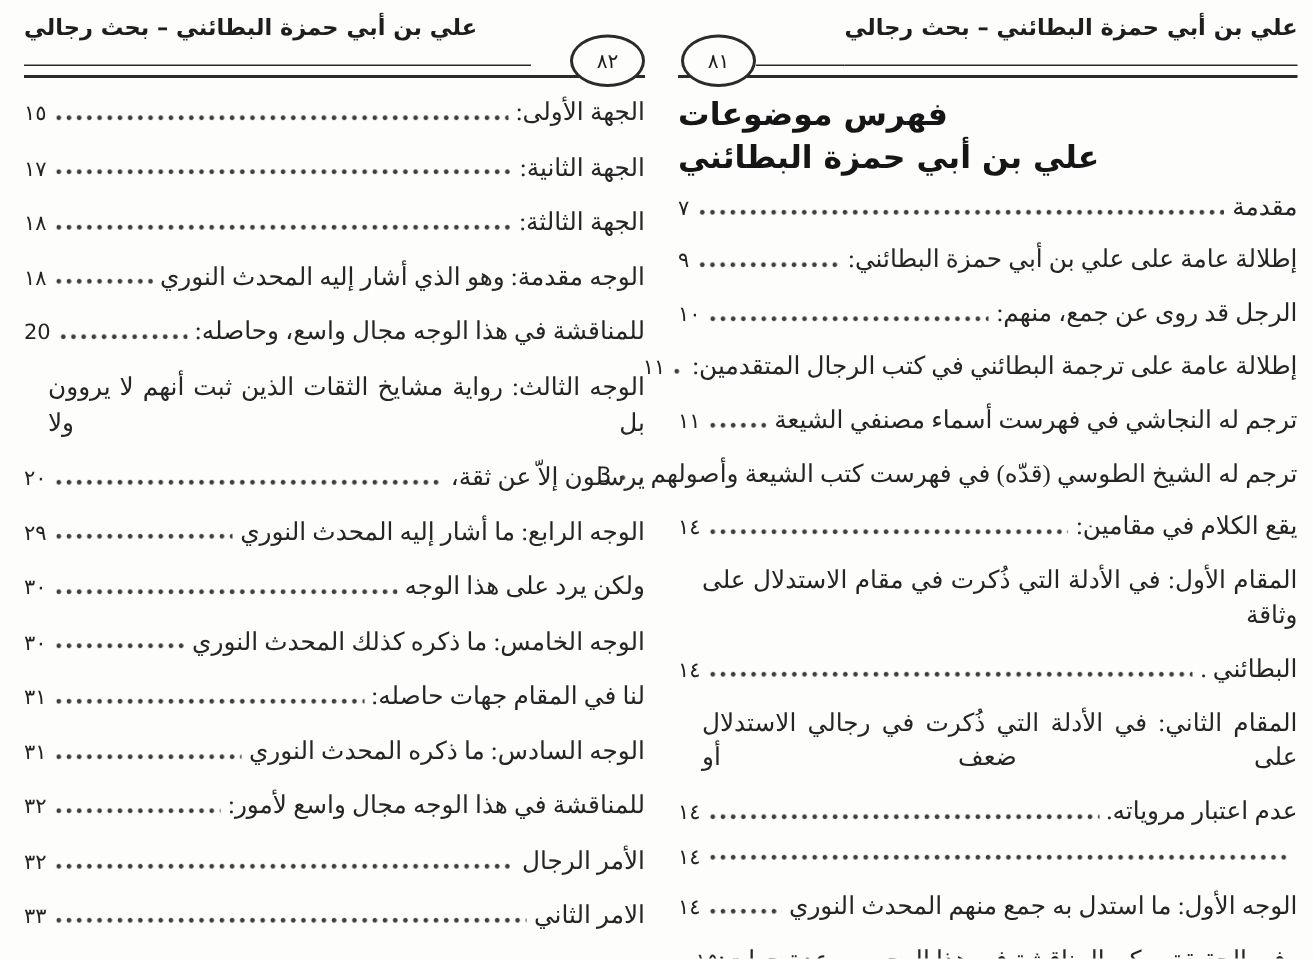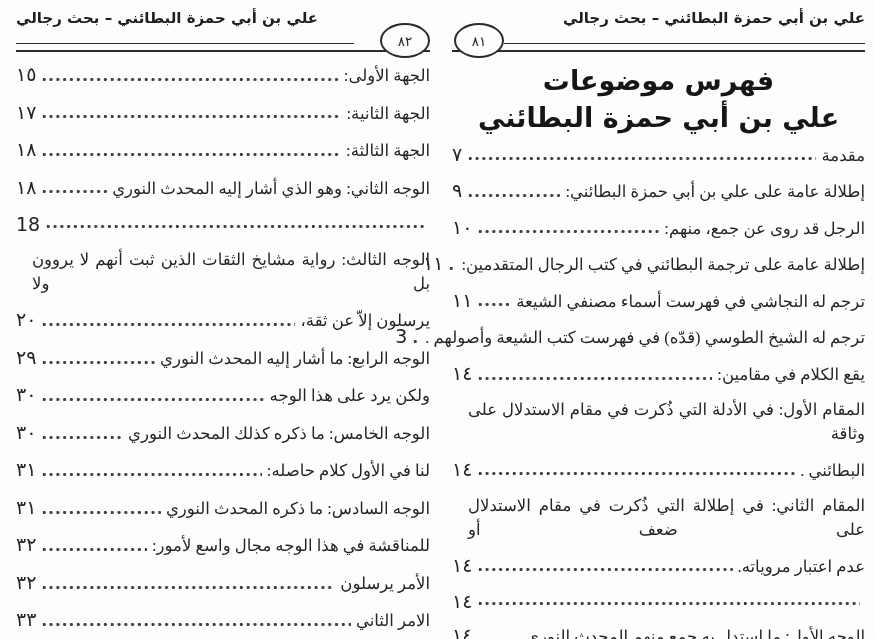--- a/index.html
+++ b/index.html
@@ -35,40 +35,40 @@
     background: #fdfdfc;
     display: flex; align-items: center; justify-content: center;
     font-size: 13.5px; color: #1e1e1e;
     margin-bottom: -14px; position: relative; z-index: 2;
   }
   .page-left  .oval { margin-left: 26px; text-align: center; }
   .page-right .oval { margin-right: 0px; margin-left: 2px; }
 
   
   .section-title {
-    text-align: center; font-weight: bold;
-    font-size: 27px; line-height: 1.38;
+    text-align: left; font-weight: bold;
+    font-size: 21px; line-height: 1.38;
     margin: 10px 0 6px 0; color: #161616;
   }
 
   
   .toc { margin-top: 11px; }
   .page-right .toc { margin-top: 6px; }
   .entry { display: flex; align-items: baseline; }
   .page-left  .entry { margin-bottom: 12.6px; }
   .page-right .entry { margin-bottom: 11.6px; }
   .etext { font-size: 16.5px; line-height: 1.45; white-space: nowrap; font-family: Liberation Serif, serif; }
   .entry.wrap .etext { flex: 1 1 auto; white-space: normal; text-align: justify; text-align-last: justify; margin-left: 16px; }
   .dots {
     flex: 1 1 0; min-width: 8px; height: 7px;
     align-self: flex-end; margin: 0 5px 5px 5px;
     background-image: radial-gradient(circle at 3.2px 3.5px, #3d3d3d 1.25px, rgba(0,0,0,0) 1.85px);
     background-size: 6.8px 7px; background-repeat: repeat-x;
   }
-  .epage { font-size: 19px; flex: 0 0 auto; color: #242424; }
+  .epage { font-size: 14px; flex: 0 0 auto; color: #242424; }
 </style>
 </head>
 <body>
 
 <div class="spread">
 
   <div class="page page-left">
     <div class="page-header">
       <div class="oval">
         <span>٨٢</span>
@@ -86,27 +86,28 @@
           <span class="etext">الجهة الثانية:</span>
           <span class="dots"></span>
           <span class="epage">١٧</span>
         </div>
         <div class="entry">
           <span class="etext">الجهة الثالثة:</span>
           <span class="dots"></span>
           <span class="epage">١٨</span>
         </div>
         <div class="entry">
-          <span class="etext">الوجه الثاني: وهو الذي أشار إليه المحدث النوري</span>
+          <span class="etext">الوجه مقدمة: وهو الذي أشار إليه المحدث النوري</span>
           <span class="dots"></span>
           <span class="epage">١٨</span>
         </div>
         <div class="entry">
-          <span class="dots"></span>
-          <span class="epage">18</span>
+          <span class="etext">للمناقشة في هذا الوجه مجال واسع، وحاصله:</span>
+          <span class="dots"></span>
+          <span class="epage">20</span>
         </div>
         <div class="entry wrap">
           <span class="etext">الوجه الثالث: رواية مشايخ الثقات الذين ثبت أنهم لا يروون بل ولا</span>
         </div>
         <div class="entry">
           <span class="etext">يرسلون إلاّ عن ثقة،</span>
           <span class="dots"></span>
           <span class="epage">٢٠</span>
         </div>
         <div class="entry">
@@ -118,36 +119,36 @@
           <span class="etext">ولكن يرد على هذا الوجه</span>
           <span class="dots"></span>
           <span class="epage">٣٠</span>
         </div>
         <div class="entry">
           <span class="etext">الوجه الخامس: ما ذكره كذلك المحدث النوري</span>
           <span class="dots"></span>
           <span class="epage">٣٠</span>
         </div>
         <div class="entry">
-          <span class="etext">لنا في الأول كلام حاصله:</span>
+          <span class="etext">لنا في المقام جهات حاصله:</span>
           <span class="dots"></span>
           <span class="epage">٣١</span>
         </div>
         <div class="entry">
           <span class="etext">الوجه السادس: ما ذكره المحدث النوري</span>
           <span class="dots"></span>
           <span class="epage">٣١</span>
         </div>
         <div class="entry">
           <span class="etext">للمناقشة في هذا الوجه مجال واسع لأمور:</span>
           <span class="dots"></span>
           <span class="epage">٣٢</span>
         </div>
         <div class="entry">
-          <span class="etext">الأمر يرسلون</span>
+          <span class="etext">الأمر الرجال</span>
           <span class="dots"></span>
           <span class="epage">٣٢</span>
         </div>
         <div class="entry">
           <span class="etext">الامر الثاني</span>
           <span class="dots"></span>
           <span class="epage">٣٣</span>
         </div>
       </div>
   </div>
@@ -202,21 +203,21 @@
         </div>
         <div class="entry wrap">
           <span class="etext">المقام الأول: في الأدلة التي ذُكرت في مقام الاستدلال على وثاقة</span>
         </div>
         <div class="entry">
           <span class="etext">البطائني .</span>
           <span class="dots"></span>
           <span class="epage">١٤</span>
         </div>
         <div class="entry wrap">
-          <span class="etext">المقام الثاني: في إطلالة التي ذُكرت في مقام الاستدلال على ضعف أو</span>
+          <span class="etext">المقام الثاني: في الأدلة التي ذُكرت في رجالي الاستدلال على ضعف أو</span>
         </div>
         <div class="entry">
           <span class="etext">عدم اعتبار مروياته.</span>
           <span class="dots"></span>
           <span class="epage">١٤</span>
         </div>
         <div class="entry">
           <span class="dots"></span>
           <span class="epage">١٤</span>
         </div>

